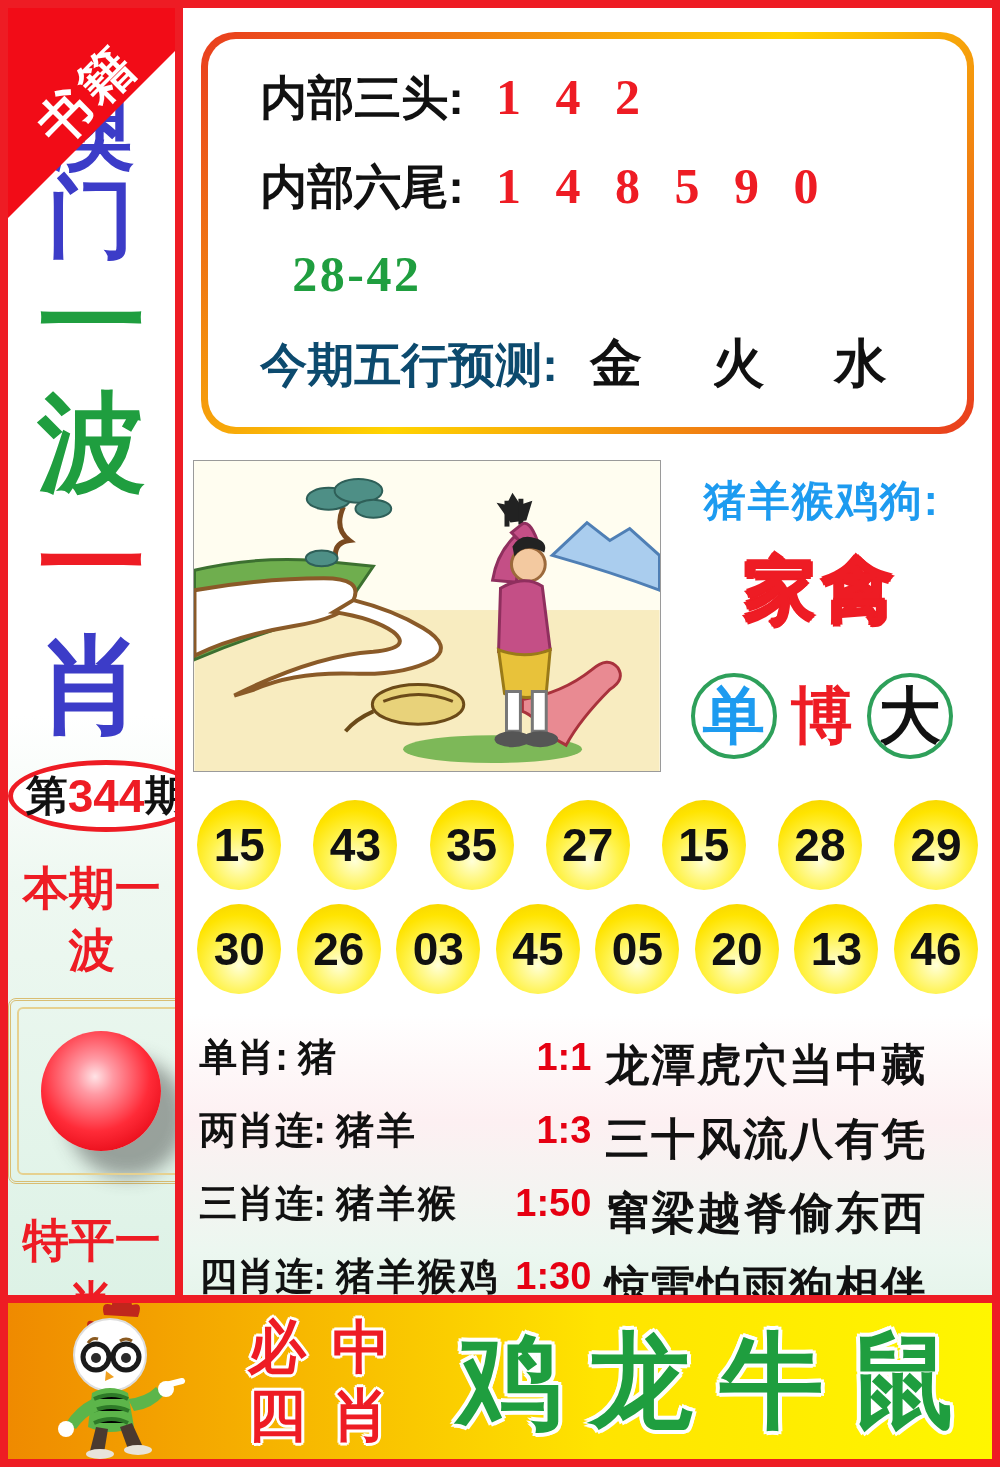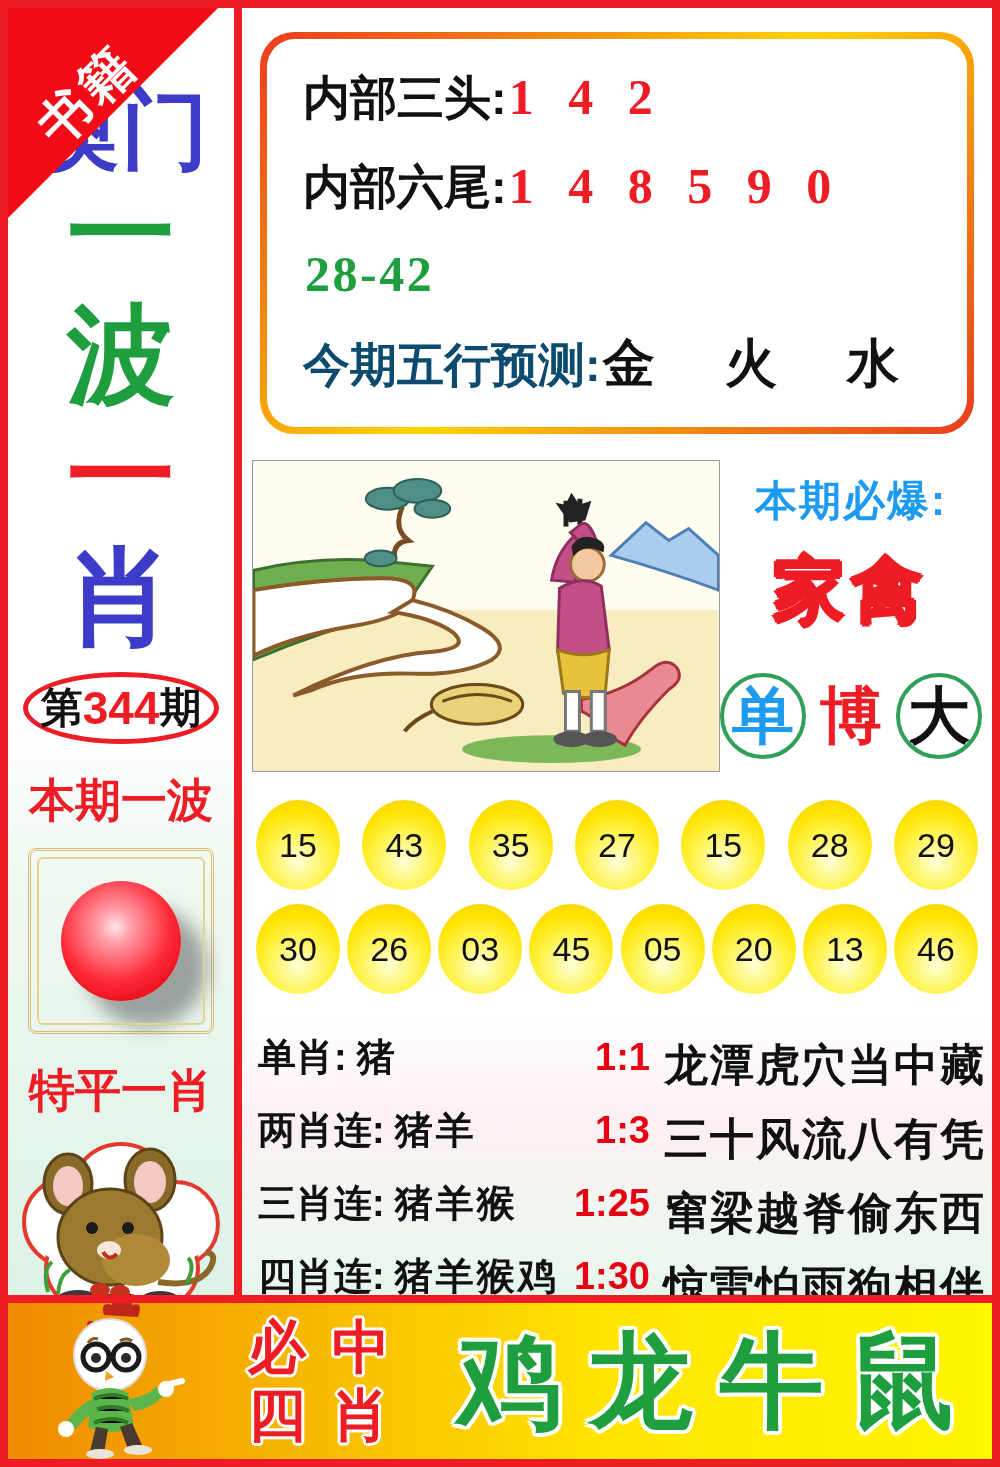--- a/index.html
+++ b/index.html
@@ -29,47 +29,47 @@
   .gold-frame:before { content:""; position:absolute; inset:6px; border:2px solid #e6d190; border-radius:6px; }
   .red-ball { width:120px; height:120px; border-radius:50%;
               background:radial-gradient(circle at 45% 38%,#ffe3e6 0%,#ff9aa4 18%,#ff2b38 55%,#e30613 85%,#c10511 100%);
               box-shadow:26px 26px 18px rgba(60,60,60,.45); }
   .mouse-cloud { margin:10px auto 0; width:226px; height:190px; position:relative; }
 
   
   .main { flex:1; display:flex; flex-direction:column; }
   .pred-box { margin:24px 18px 14px; border-radius:34px; padding:7px;
               background:linear-gradient(135deg,#e93c1e 0%,#f07c12 22%,#ffd400 50%,#f07c12 78%,#e93c1e 100%); }
-  .pred-inner { background:#fff; border-radius:28px; padding:28px 36px 24px; }
+  .pred-inner { background:#fff; border-radius:28px; padding:28px 52px 24px; }
   .pred-row { display:flex; align-items:baseline; margin-bottom:26px; white-space:nowrap; }
   .pred-row:last-child { margin-bottom:4px; }
   .pred-label { font-size:47px; font-weight:bold; color:#111; }
   .pred-label.red { color:#0c4a6e; }
-  .pred-value { font-size:50px; font-weight:bold; margin-left:2px; letter-spacing:.22em; font-family:"Liberation Serif","DejaVu Serif",serif; }
+  .pred-value { font-size:50px; font-weight:bold; margin-left:32px; letter-spacing:.22em; font-family:"Liberation Serif","DejaVu Serif",serif; }
   .pred-value.red { color:#ee1c24; } .pred-value.green { color:#1f9e3f; letter-spacing:.05em; }
   .pred-value.wuxing { color:#111; letter-spacing:.55em; font-size:52px; }
   .divider { height:8px; background:#ee1c24; }
 
   .mid { display:flex; padding:12px 10px; align-items:stretch; }
   .scene { width:468px; height:312px; border:1px solid #9a9a9a; background:#fffdf2; flex:none; }
   .burst { flex:1; display:flex; flex-direction:column; align-items:center; justify-content:center; }
   .burst-title { color:#1d9bf0; font-size:42px; font-weight:bold; letter-spacing:2px; }
   .burst-value { color:#ee1c24; font-size:72px; font-weight:900; margin-top:14px; letter-spacing:6px;
                  text-shadow:2px 0 #ee1c24,-2px 0 #ee1c24,0 2px #ee1c24,0 -2px #ee1c24; }
   .tag-row { display:flex; align-items:center; gap:14px; margin-top:34px; }
   .tag { font-size:62px; font-weight:900; line-height:1; }
   .tag.circled { width:86px; height:86px; border:4px solid #2ea05a; border-radius:50%;
                  display:flex; align-items:center; justify-content:center; background:#fff; }
   .tag.blue { color:#1d9bf0; } .tag.redc { color:#ee1c24; } .tag.black { color:#111; }
 
   .balls { padding:16px 14px 6px; }
   .ball-row { display:flex; justify-content:space-between; margin-bottom:14px; }
   .ball { width:84px; height:90px; border-radius:50%; display:flex; align-items:center; justify-content:center;
           background:radial-gradient(circle at 50% 68%,#ffffd9 0%,#fff34d 40%,#ffe400 68%,#f2cc00 100%);
-          font-size:34px; font-weight:normal; color:#111; }
+          font-size:46px; font-weight:bold; color:#111; }
 
   .bottom { flex:1; display:flex; padding:10px 0 0 16px;
             background:linear-gradient(180deg,#ffffff 0%,#fdf0f2 28%,#ecf7f0 62%,#d9f0e2 100%); }
   .zlist { width:392px; flex:none; padding-top:8px; }
   .zrow { display:flex; align-items:baseline; margin-bottom:22px; white-space:nowrap; }
   .zlabel { font-size:38px; font-weight:900; color:#111; }
   .zvalue { font-size:38px; font-weight:900; color:#111; margin-left:10px; letter-spacing:3px; }
   .zratio { margin-left:auto; font-size:38px; font-weight:900; color:#e60012; }
   .poem { flex:1; padding:4px 0 0 14px; }
   .poem-line { font-size:44px; font-weight:bold; color:#111; line-height:74px; letter-spacing:2px; white-space:nowrap; }
@@ -212,21 +212,21 @@
           <circle cx="336" cy="104" r="17" fill="#f3c9a0" stroke="#9c6a3c" stroke-width="3"></circle>
           <path d="M322 96 q10 -14 30 -4 q4 -10 -8 -14 q-16 -6 -24 8 Z" fill="#222222"></path>
           <path d="M308 128 q24 -14 42 -2 l8 64 q-26 12 -52 2 Z" fill="#c44f86" stroke="#8f2f5e" stroke-width="3"></path>
           <path d="M306 190 q26 10 52 0 l-4 44 q-20 8 -42 0 Z" fill="#e8c23a" stroke="#9a7a18" stroke-width="3"></path>
           <rect x="314" y="232" width="14" height="40" fill="#ffffff" stroke="#777" stroke-width="3"></rect>
           <rect x="340" y="232" width="14" height="40" fill="#ffffff" stroke="#777" stroke-width="3"></rect>
           <ellipse cx="320" cy="280" rx="18" ry="8" fill="#555"></ellipse>
             <ellipse cx="348" cy="280" rx="18" ry="8" fill="#555"></ellipse>
         </svg>
         <div class="burst">
-          <div class="burst-title">本期必爆:</div>
+          <div class="burst-title">猪羊猴鸡狗:</div>
           <div class="burst-value">家禽</div>
           <div class="tag-row">
             <span class="tag circled blue">单</span>
             <span class="tag redc">博</span>
             <span class="tag circled black">大</span>
           </div>
         </div>
       </div>
 
       <div class="divider"></div>
@@ -261,21 +261,21 @@
             <span class="zratio">1:1</span>
           </div>
           <div class="zrow">
             <span class="zlabel">两肖连:</span>
             <span class="zvalue">猪羊</span>
             <span class="zratio">1:3</span>
           </div>
           <div class="zrow">
             <span class="zlabel">三肖连:</span>
             <span class="zvalue">猪羊猴</span>
-            <span class="zratio">1:25</span>
+            <span class="zratio">1:50</span>
           </div>
           <div class="zrow">
             <span class="zlabel">四肖连:</span>
             <span class="zvalue">猪羊猴鸡</span>
             <span class="zratio">1:30</span>
           </div>
           <div class="zrow">
             <span class="zlabel">五肖连:</span>
             <span class="zvalue">猪羊猴鸡狗</span>
             <span class="zratio">1:90</span>

